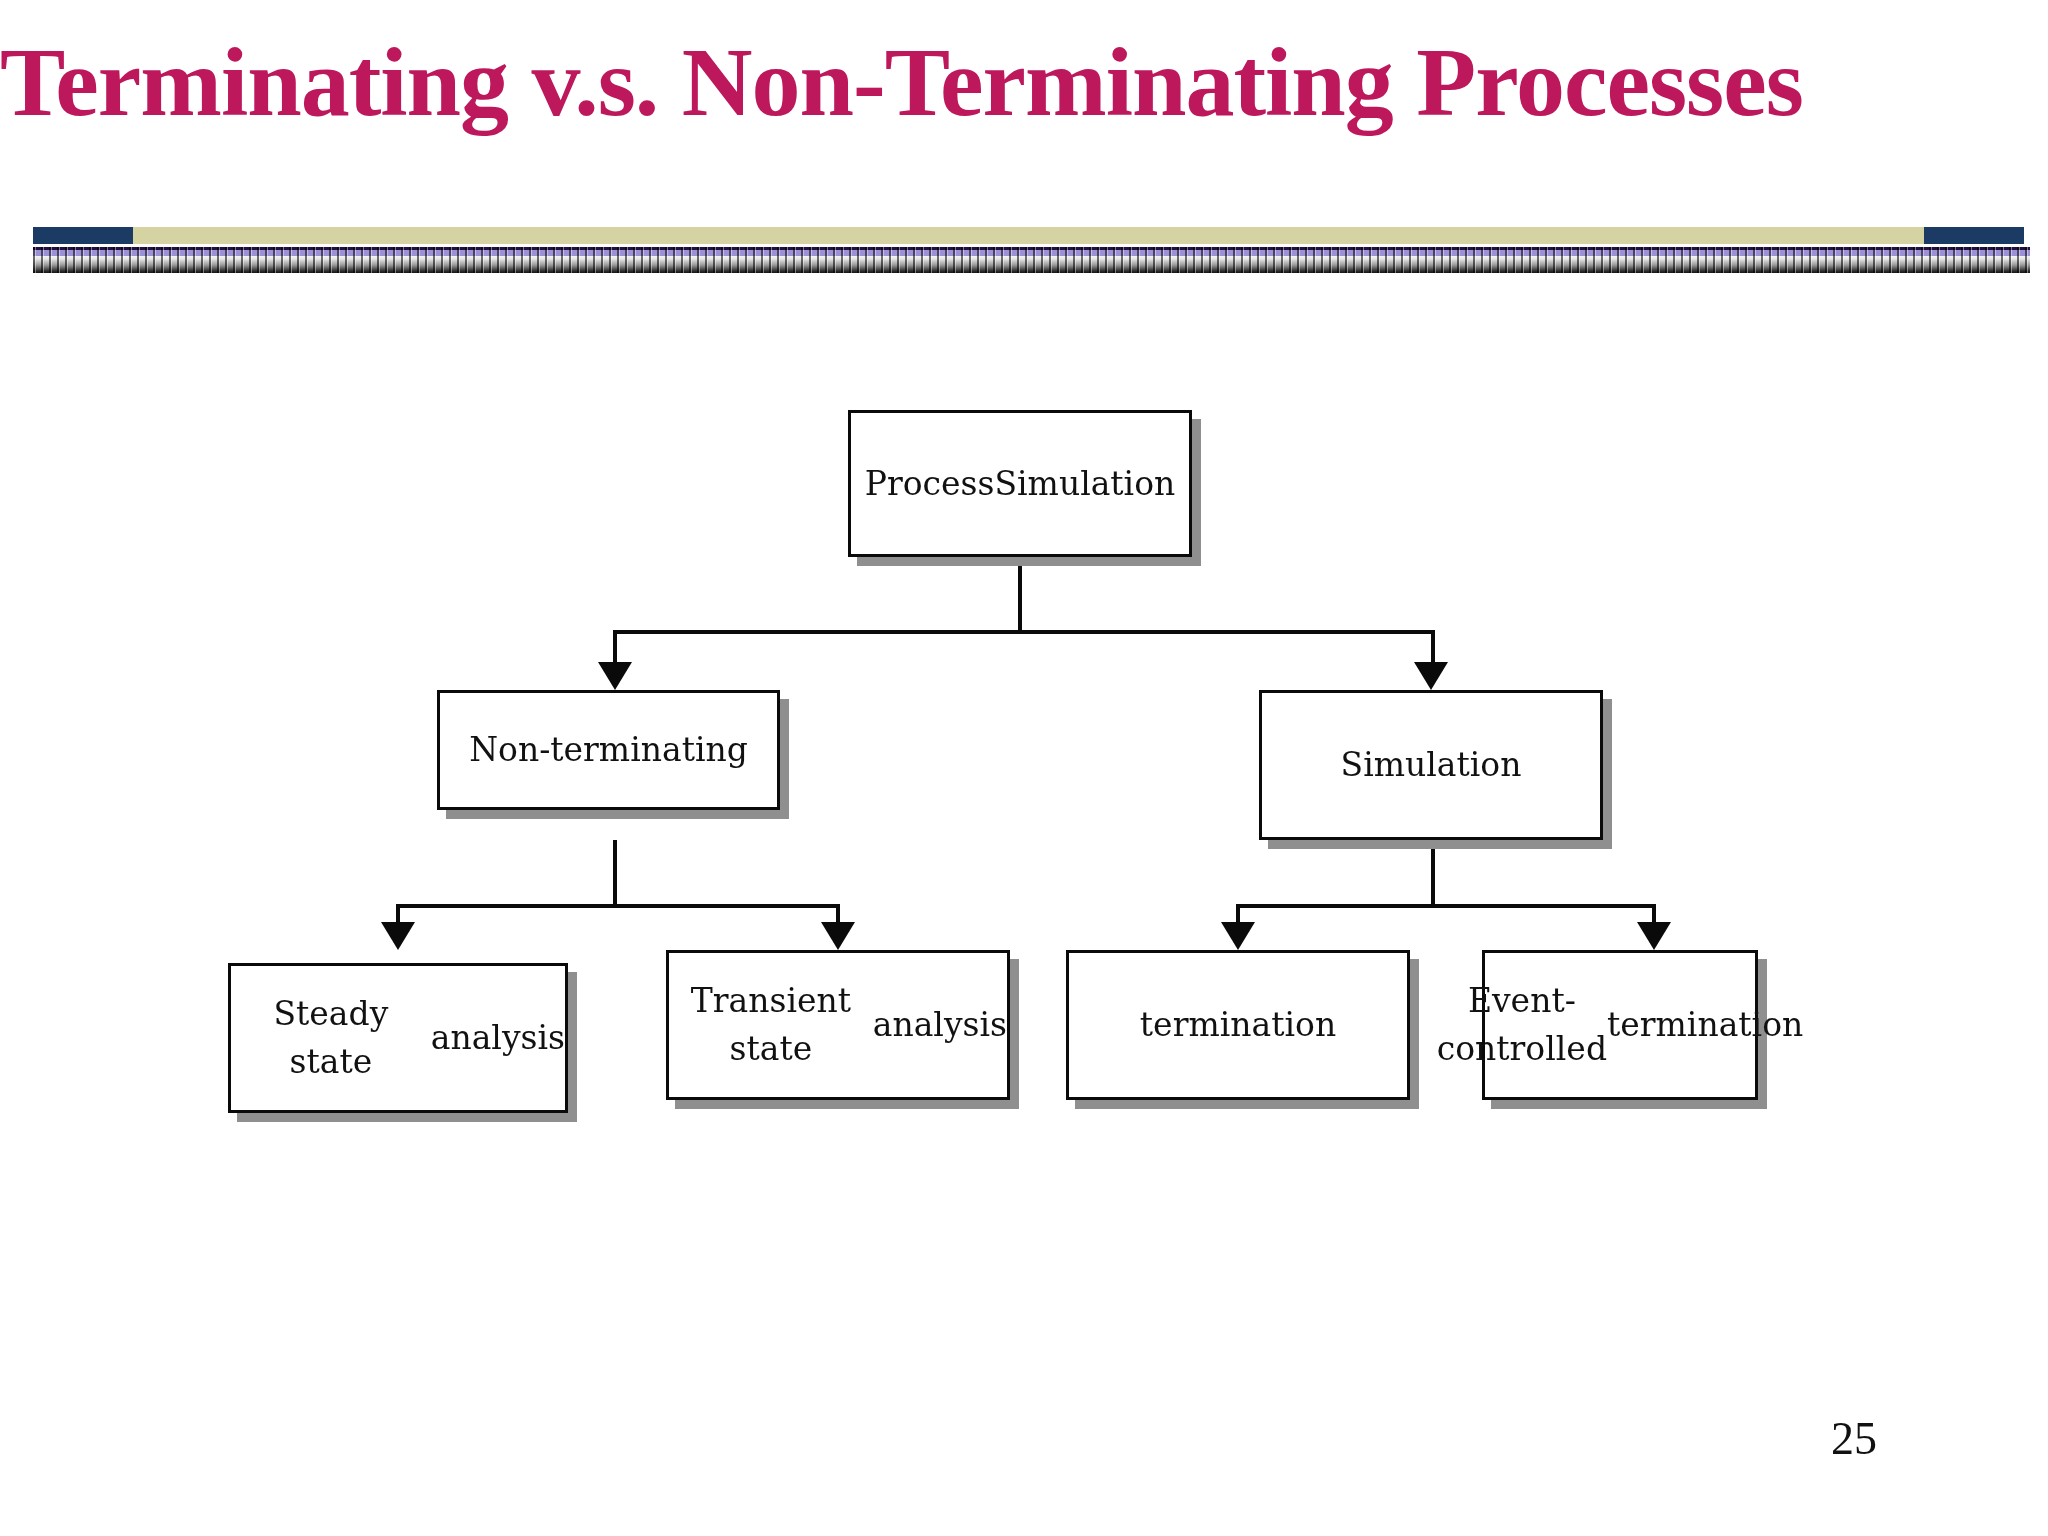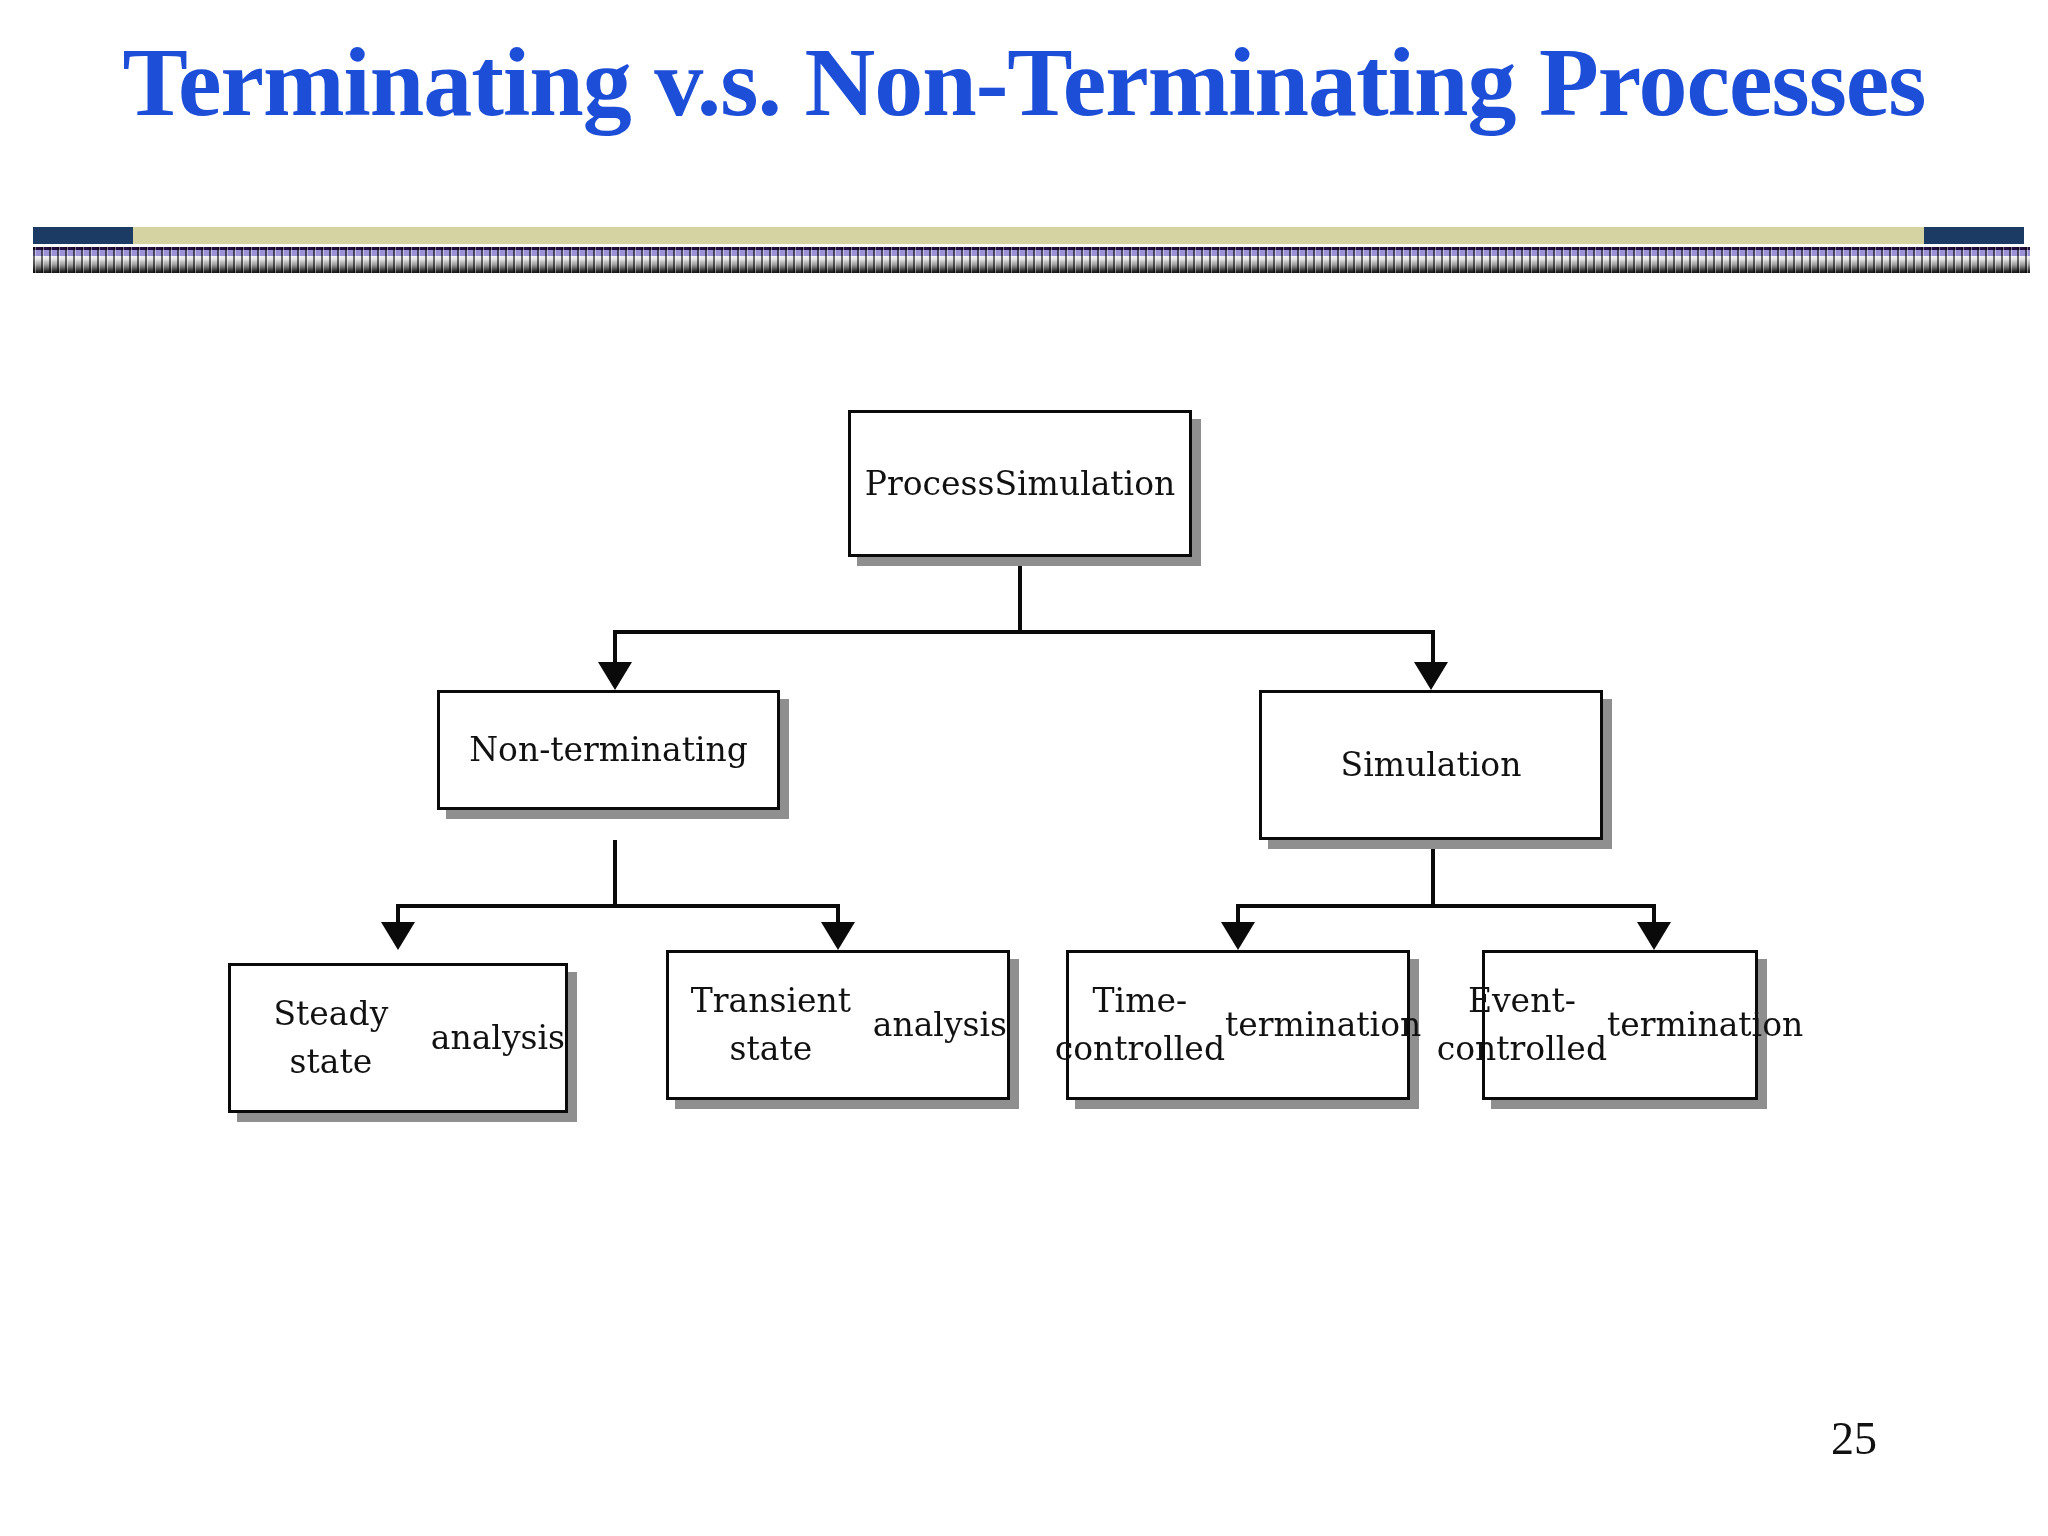--- a/index.html
+++ b/index.html
@@ -14,26 +14,26 @@
     overflow: hidden;
     font-family: "DejaVu Serif", serif;
   }
 
   
   .slide-title {
     position: absolute;
     top: 26px;
     left: 0;
     width: 2048px;
-    text-align: center;
+    text-align: left;
     font-family: "Liberation Serif", serif;
     font-weight: bold;
     font-size: 98px;
     letter-spacing: -1px;
-    color: #1d4ed8;
+    color: #be185d;
     white-space: nowrap;
   }
 
   
   .bar-top {
     position: absolute;
     left: 33px;
     top: 227px;
     width: 1991px;
     height: 17px;
@@ -151,21 +151,20 @@
   <span>Steady state</span>
   <span>analysis</span>
 </div>
 
 <div class="node" style="left:666px; top:950px; width:344px; height:150px;">
   <span>Transient state</span>
   <span>analysis</span>
 </div>
 
 <div class="node" style="left:1066px; top:950px; width:344px; height:150px;">
-  <span>Time-controlled</span>
   <span>termination</span>
 </div>
 
 <div class="node" style="left:1482px; top:950px; width:276px; height:150px;">
   <span>Event-controlled</span>
   <span>termination</span>
 </div>
 
 <div class="page-number">25</div>
 

